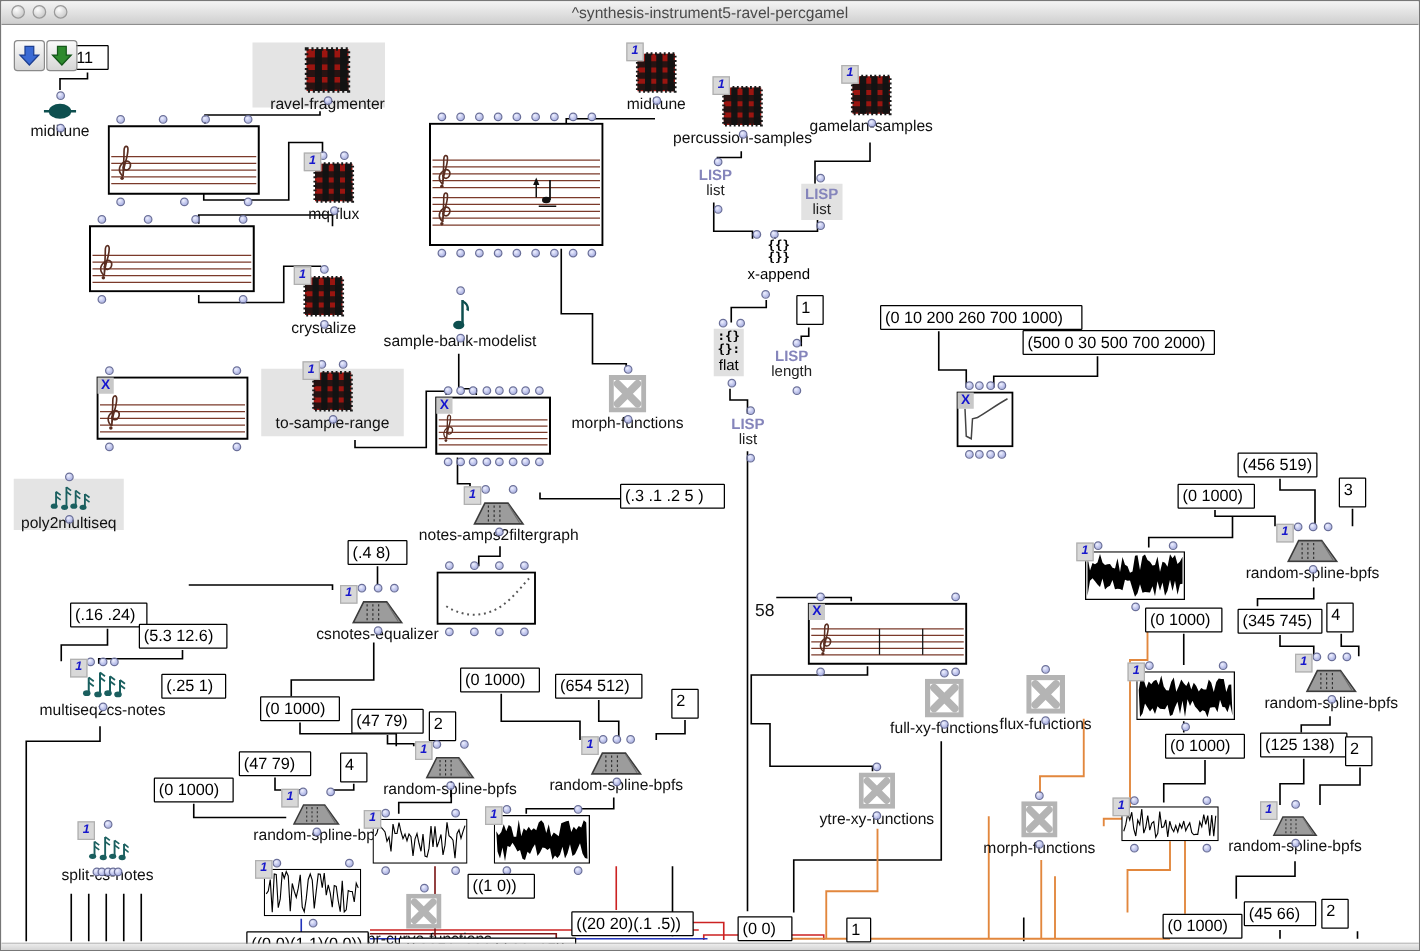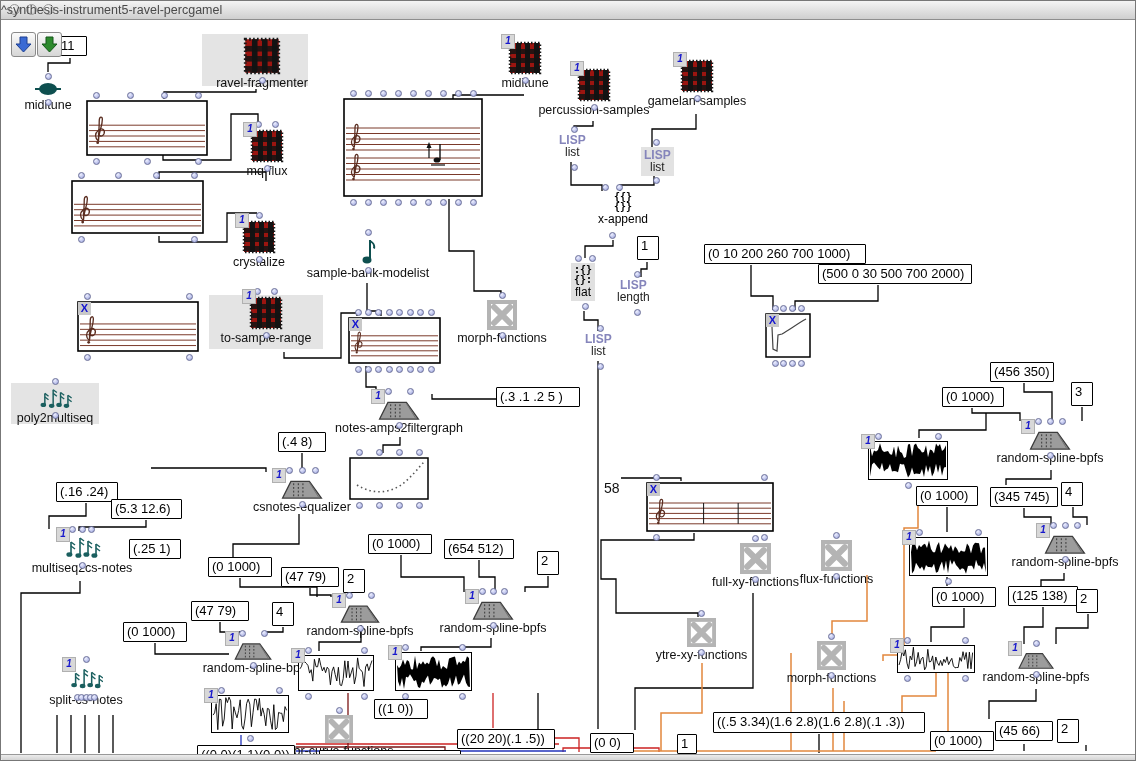--- a/index.html
+++ b/index.html
@@ -1,20 +1,20 @@
 <!DOCTYPE html>
 <html><head>
 <meta charset="utf-8">
 <style>
   html,body{margin:0;padding:0;background:#888;}
   #win{position:relative;width:1136px;height:761px;background:#fff;overflow:hidden;
        font-family:"Liberation Sans",sans-serif;border:1px solid #777;box-sizing:border-box;}
   #titlebar{position:absolute;left:0;top:0;width:100%;height:18px;
     background:linear-gradient(#f4f4f4,#cfcfcf);border-bottom:1px solid #8e8e8e;z-index:10;}
-  #title{position:absolute;left:0;top:2px;width:100%;text-align:left;
+  #title{position:absolute;left:0;top:2px;width:100%;text-align:center;
     font-size:12.5px;color:#4a4a4a;}
   .tl{position:absolute;top:3px;width:11px;height:11px;border-radius:50%;
     background:radial-gradient(circle at 35% 30%,#fdfdfd,#bdbdbd);border:1px solid #9a9a9a;box-sizing:border-box;}
   #canvas{position:absolute;left:0;top:18px;width:1136px;height:736px;background:#fff;}
   #wires{position:absolute;left:0;top:0;width:1136px;height:761px;z-index:1;pointer-events:none;}
   #boxlayer{position:absolute;left:0;top:0;width:1136px;height:761px;z-index:2;}
   .tbtn{position:absolute;width:23px;height:23px;background:linear-gradient(#fbfbfb,#d6d6d6);
     border:1px solid #8a8a8a;border-radius:3px;z-index:5;}
   .tbtn svg{position:absolute;left:2px;top:2px;}
   #bottombar{position:absolute;left:0;top:753px;width:1136px;height:8px;z-index:6;
@@ -491,36 +491,35 @@
       <div class="box t-xf" style="left: 323px; top: 714px; width: 30px; height: 28px;"><svg width="30" height="28" viewBox="0 0 30 30">
   <rect x="2" y="2" width="26" height="26" fill="#ffffff" stroke="#b4b4b4" stroke-width="4"></rect>
   <line x1="7" y1="7" x2="23" y2="23" stroke="#b4b4b4" stroke-width="6" stroke-linecap="round"></line>
   <line x1="23" y1="7" x2="7" y2="23" stroke="#b4b4b4" stroke-width="6" stroke-linecap="round"></line>
         </svg><div class="lbl" style="top: 30px;">vibr-curve-functions</div><div class="port" style="left: 11.5px; top: -8.5px;"></div></div>
       <div class="val" style="left: 196px; top: 744px; width: 98px; height: 17px;">((0 0)(1 1)(0 0))</div>
       <div class="val" style="left: 318px; top: 749px; width: 142px; height: 12px;">((.0051 .001 )(.09 .15))</div>
       <div class="val" style="left: 456px; top: 728px; width: 98px; height: 20px;">((20 20)(.1 .5))</div>
       <div class="val" style="left: 589px; top: 732px; width: 44px; height: 20px;">(0 0)</div>
       <div class="val" style="left: 676px; top: 733px; width: 20px; height: 20px;">1</div>
-      <div class="val" style="left: 712px; top: 711px; width: 212px; height: 21px;">((.5 3.34)(1.6 2.8)(1.6 2.8)(.1 .3))</div>
       <div class="box t-xf" style="left: 686px; top: 617px; width: 29px; height: 29px;"><svg width="29" height="29" viewBox="0 0 30 30">
   <rect x="2" y="2" width="26" height="26" fill="#ffffff" stroke="#b4b4b4" stroke-width="4"></rect>
   <line x1="7" y1="7" x2="23" y2="23" stroke="#b4b4b4" stroke-width="6" stroke-linecap="round"></line>
   <line x1="23" y1="7" x2="7" y2="23" stroke="#b4b4b4" stroke-width="6" stroke-linecap="round"></line>
         </svg><div class="lbl" style="top: 31px;">ytre-xy-functions</div><div class="port" style="left: 11px; top: -8.5px;"></div><div class="port" style="left: 11px; top: 30.5px;"></div></div>
       <div class="box t-xf" style="left: 816px; top: 640px; width: 29px; height: 29px;"><svg width="29" height="29" viewBox="0 0 30 30">
   <rect x="2" y="2" width="26" height="26" fill="#ffffff" stroke="#b4b4b4" stroke-width="4"></rect>
   <line x1="7" y1="7" x2="23" y2="23" stroke="#b4b4b4" stroke-width="6" stroke-linecap="round"></line>
   <line x1="23" y1="7" x2="7" y2="23" stroke="#b4b4b4" stroke-width="6" stroke-linecap="round"></line>
         </svg><div class="lbl" style="top: 31px;">morph-functions</div><div class="port" style="left: 11px; top: -8.5px;"></div><div class="port" style="left: 11px; top: 30.5px;"></div></div>
       <div class="box t-wave" style="left: 867px; top: 440px; width: 80px; height: 39px;"><svg width="80" height="39" viewBox="0 0 80 39">
   <rect x="0.5" y="0.5" width="79" height="38" fill="#fff" stroke="#000"></rect>
           <polygon points="2,4.6 4,15.3 6,9.4 8,10.4 10,8.9 12,2.2 14,8.9 16,11.0 18,10.4 20,10.1 22,13.2 24,13.7 26,5.5 28,16.6 30,4.5 32,10.8 34,11.9 36,17.1 38,16.1 40,3.6 42,3.1 44,14.9 46,4.0 48,2.6 50,6.9 52,8.4 54,11.4 56,11.0 58,4.2 60,16.3 62,8.4 64,9.2 66,12.4 68,2.4 70,5.5 72,3.0 74,10.1 76,8.2 78,4.3 78,26.0 76,26.4 74,34.8 72,23.5 70,31.7 68,22.8 66,31.5 64,35.6 62,25.0 60,31.6 58,24.0 56,36.0 54,28.0 52,33.0 50,32.8 48,32.6 46,33.2 44,26.4 42,33.5 40,36.4 38,29.9 36,23.3 34,23.5 32,22.8 30,31.2 28,30.2 26,30.0 24,30.4 22,23.0 20,27.5 18,28.5 16,30.6 14,21.7 12,28.5 10,26.6 8,23.9 6,21.6 4,23.6 2,35.6 " fill="#000"></polygon>
         </svg><div class="badge">1</div><div class="port" style="left: 6.5px; top: -8.5px;"></div><div class="port" style="left: 66.5px; top: -8.5px;"></div><div class="port" style="left: 36.5px; top: 40.5px;"></div></div>
-      <div class="val" style="left: 989px; top: 361px; width: 64px; height: 20px;">(456 350)</div>
+      <div class="val" style="left: 989px; top: 361px; width: 64px; height: 20px;">(456 519)</div>
       <div class="val" style="left: 941px; top: 386px; width: 62px; height: 20px;">(0 1000)</div>
       <div class="val" style="left: 1070px; top: 381px; width: 22px; height: 24px;">3</div>
       <div class="box t-fun" style="left: 1027px; top: 425px; width: 44px; height: 24px;"><svg width="44" height="24" viewBox="0 0 44 26">
   <polygon points="1,25 10,7 30,7 43,25" fill="#9c9c9c" stroke="#3c3c3c" stroke-width="1.4"></polygon>
   <line x1="13" y1="9" x2="13" y2="24" stroke="#2e2e2e" stroke-dasharray="2,2"></line>
   <line x1="18" y1="9" x2="18" y2="24" stroke="#2e2e2e" stroke-dasharray="2,2"></line>
   <line x1="23" y1="9" x2="23" y2="24" stroke="#2e2e2e" stroke-dasharray="2,2"></line>
   <line x1="30" y1="8" x2="40" y2="24" stroke="#6e6e6e" stroke-width="1"></line>
         </svg><div class="badge">1</div><div class="lbl" style="top: 26px;">random-spline-bpfs</div><div class="port" style="left: 6.5px; top: -8.5px;"></div><div class="port" style="left: 18.5px; top: -8.5px;"></div><div class="port" style="left: 30.5px; top: -8.5px;"></div><div class="port" style="left: 18.5px; top: 25.5px;"></div></div>
       <div class="val" style="left: 915px; top: 485px; width: 62px; height: 20px;">(0 1000)</div>

